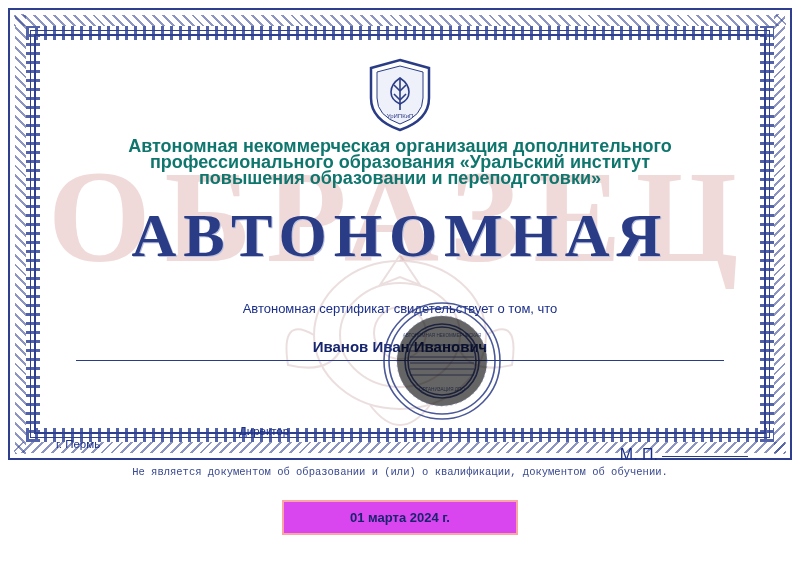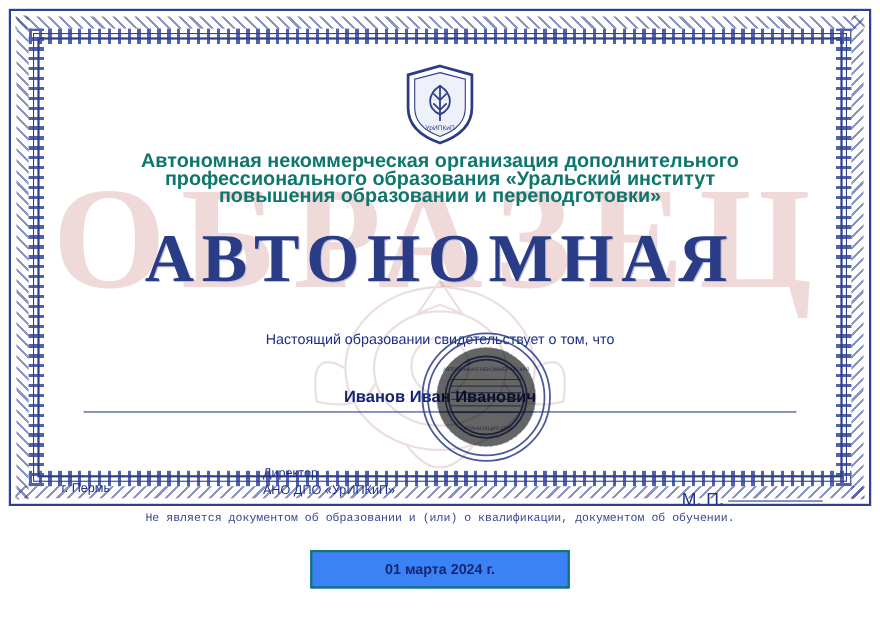--- a/index.html
+++ b/index.html
@@ -155,21 +155,21 @@
     font-size: 13px;
     color: #1b2f8a;
     margin-top: 30px;
   }
 
   .recipient {
     text-align: center;
     font-size: 15px;
     font-weight: bold;
     color: #16256e;
-    margin-top: 36px;
+    margin-top: 22px;
     padding-bottom: 5px;
   }
   .recipient-rule {
     height: 1px;
     background: #2b3c87;
     margin: 0 32px;
   }
 
   .action {
     text-align: center;
@@ -245,26 +245,26 @@
     font-family: Liberation Mono, monospace;
   }
 
   .date-box {
     position: absolute;
     left: 50%;
     transform: translateX(-50%);
     top: 456px;
     min-width: 180px;
     padding: 8px 26px;
-    border: 2px solid #0f766e;
+    border: 2px solid #fca5a5;
     text-align: center;
     font-size: 13px;
     font-weight: bold;
     color: #16256e;
-    background: #3b82f6;
+    background: #d946ef;
   }
 </style>
 </head>
 <body>
 
 <div class="certificate">
 
   <div class="border-outer"></div>
   <div class="border-pattern"></div>
   <div class="border-pattern2"></div>
@@ -299,21 +299,21 @@
     </svg>
 
     <div class="org-name">
       <div>Автономная некоммерческая организация дополнительного</div>
       <div>профессионального образования «Уральский институт</div>
       <div>повышения образовании и переподготовки»</div>
     </div>
 
     <div class="title">АВТОНОМНАЯ</div>
 
-    <div class="subtitle">Настоящий образовании свидетельствует о том, что</div>
+    <div class="subtitle">Автономная сертификат свидетельствует о том, что</div>
 
     <div class="recipient">Иванов Иван Иванович</div>
     <div class="recipient-rule"></div>
 
 
     <div class="course">
     </div>
 
     <svg class="stamp" viewBox="0 0 124 124">
       <g fill="none" stroke="#2b3c87" stroke-width="1.6" opacity="0.85">
@@ -331,21 +331,20 @@
       </g>
       <g stroke="#2b3c87" stroke-width="0.7" opacity="0.6">
         <circle cx="62" cy="62" r="45" stroke-dasharray="2 3"></circle>
       </g>
     </svg>
 
     <div class="signature-row">
       <div class="city">г. Пермь</div>
       <div class="director">
         <div>Директор</div>
-        <div>АНО ДПО «УрИПКиП»</div>
       </div>
       <div class="mp">
         <span>М. П.</span><span class="mp-rule"></span>
       </div>
     </div>
 
     <div class="disclaimer">Не является документом об образовании и (или) о квалификации, документом об обучении.</div>
 
     <div class="date-box">01 марта 2024 г.</div>
 

